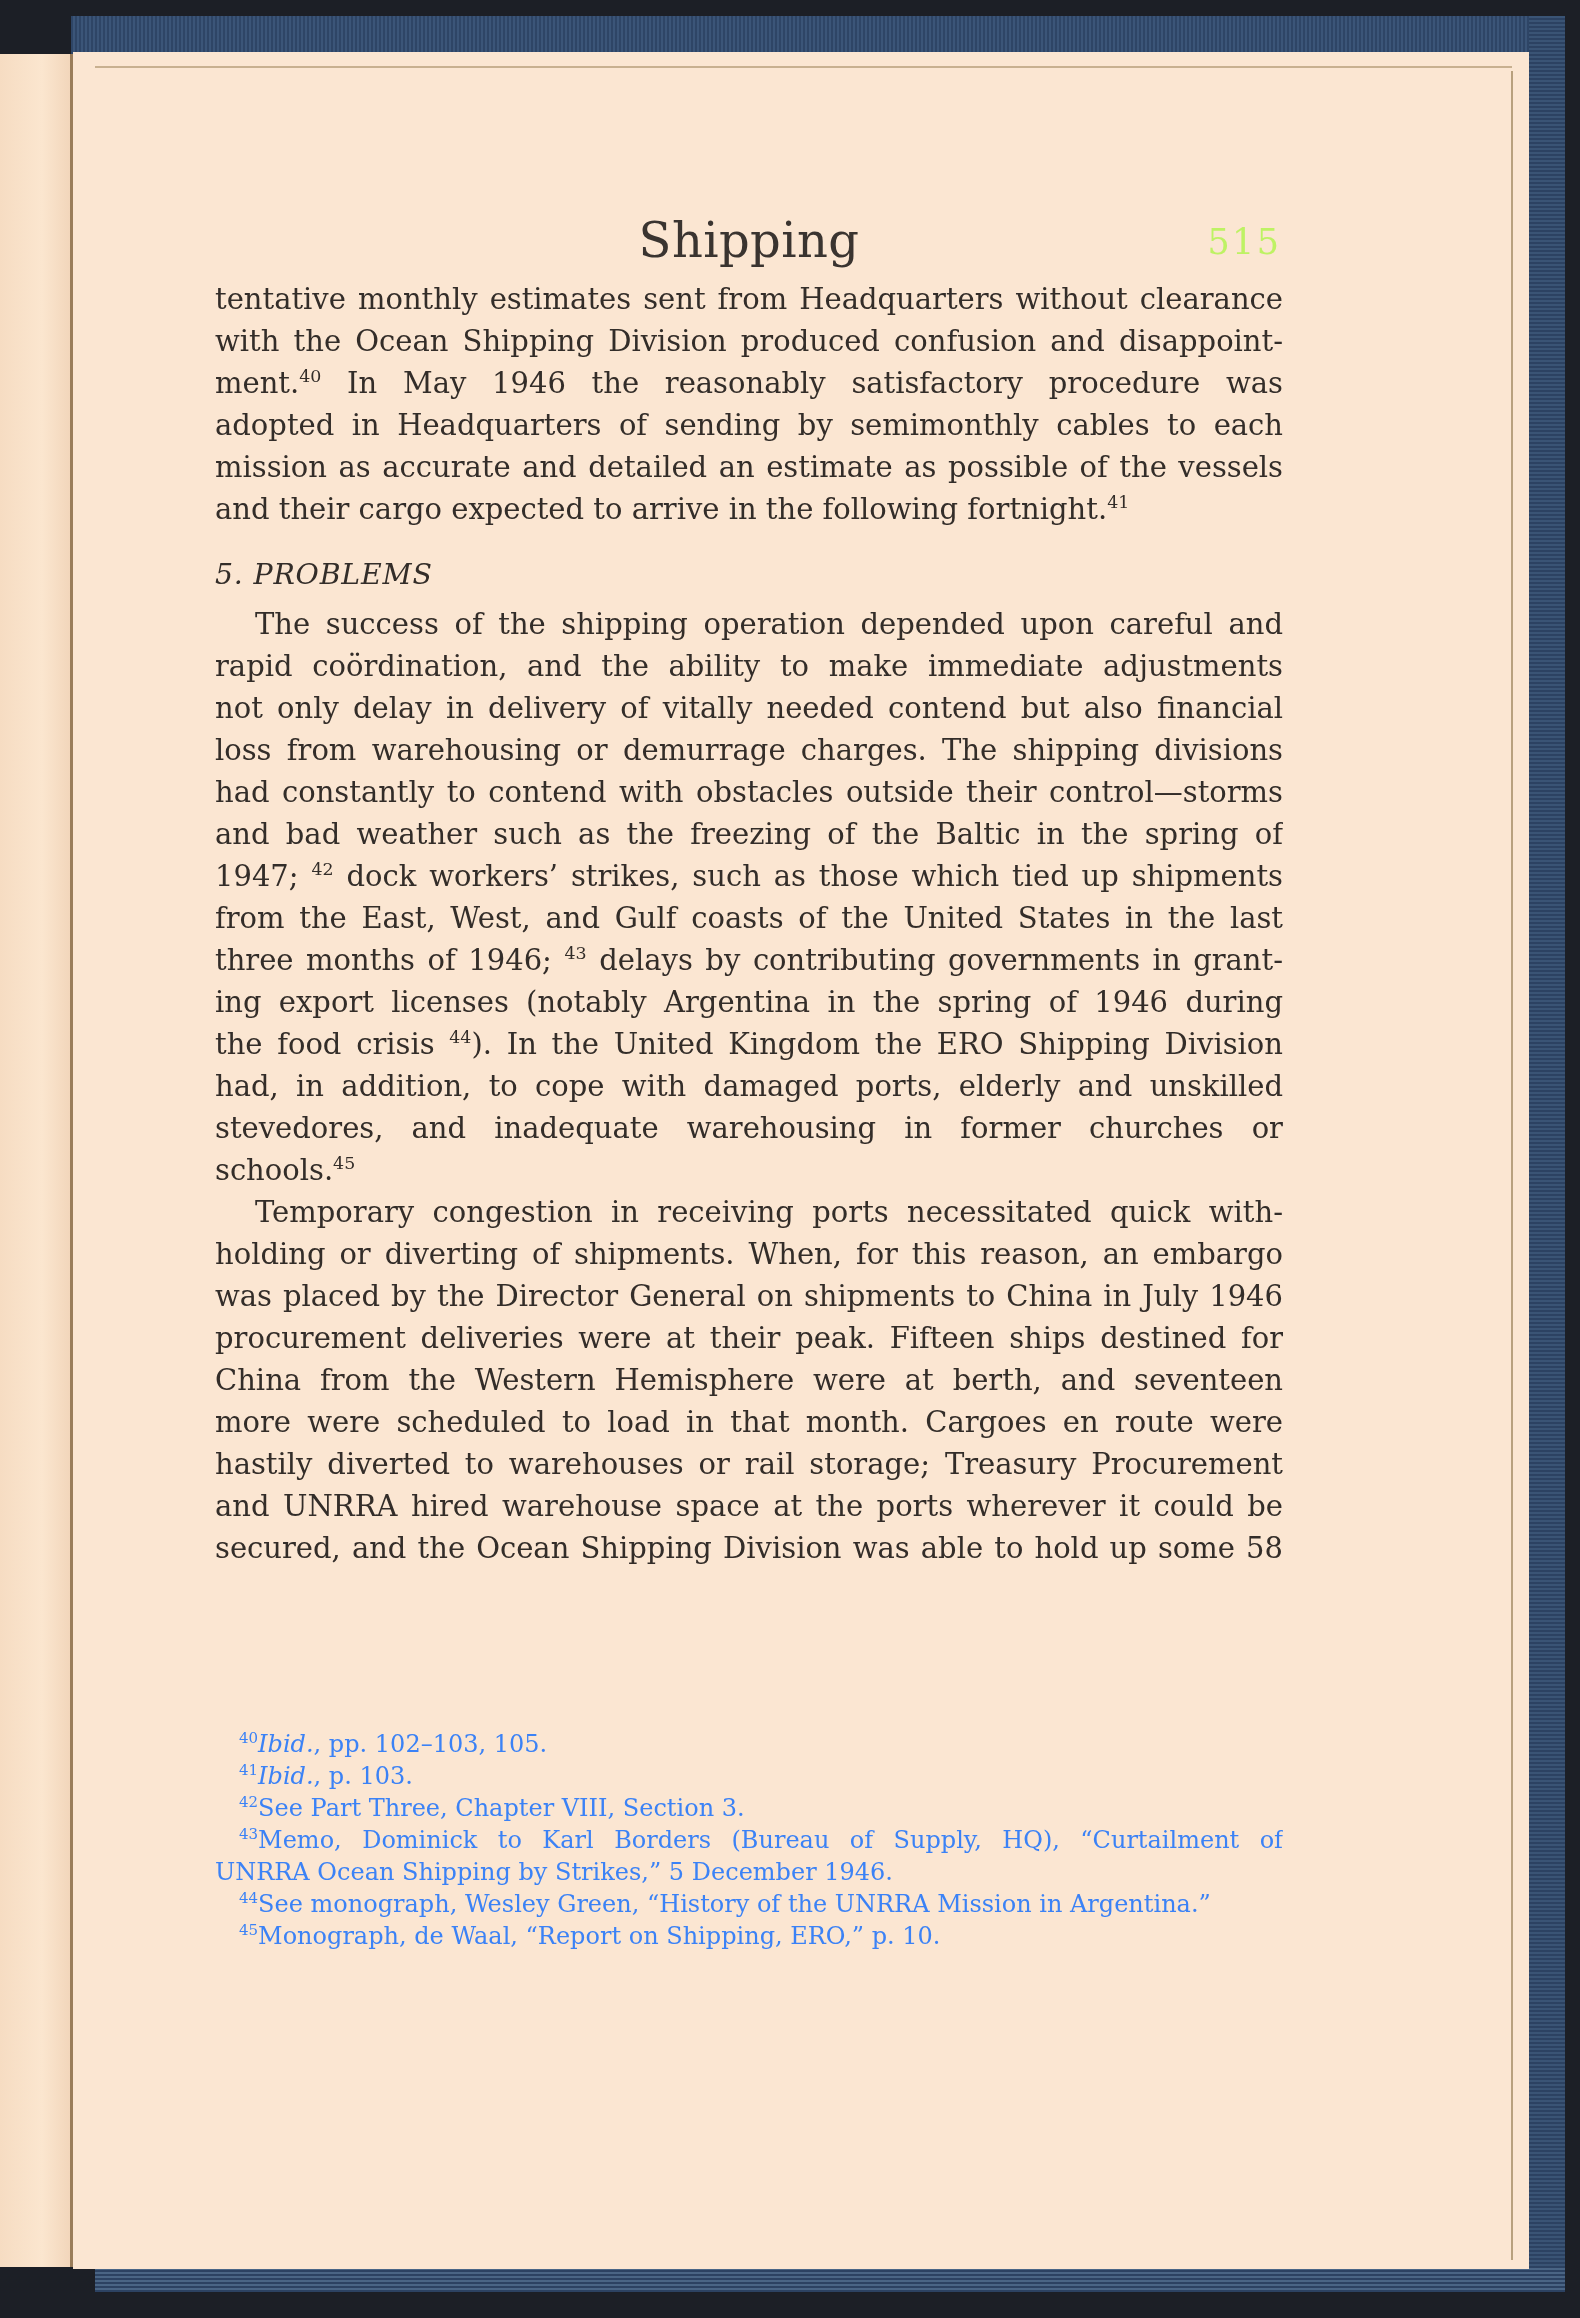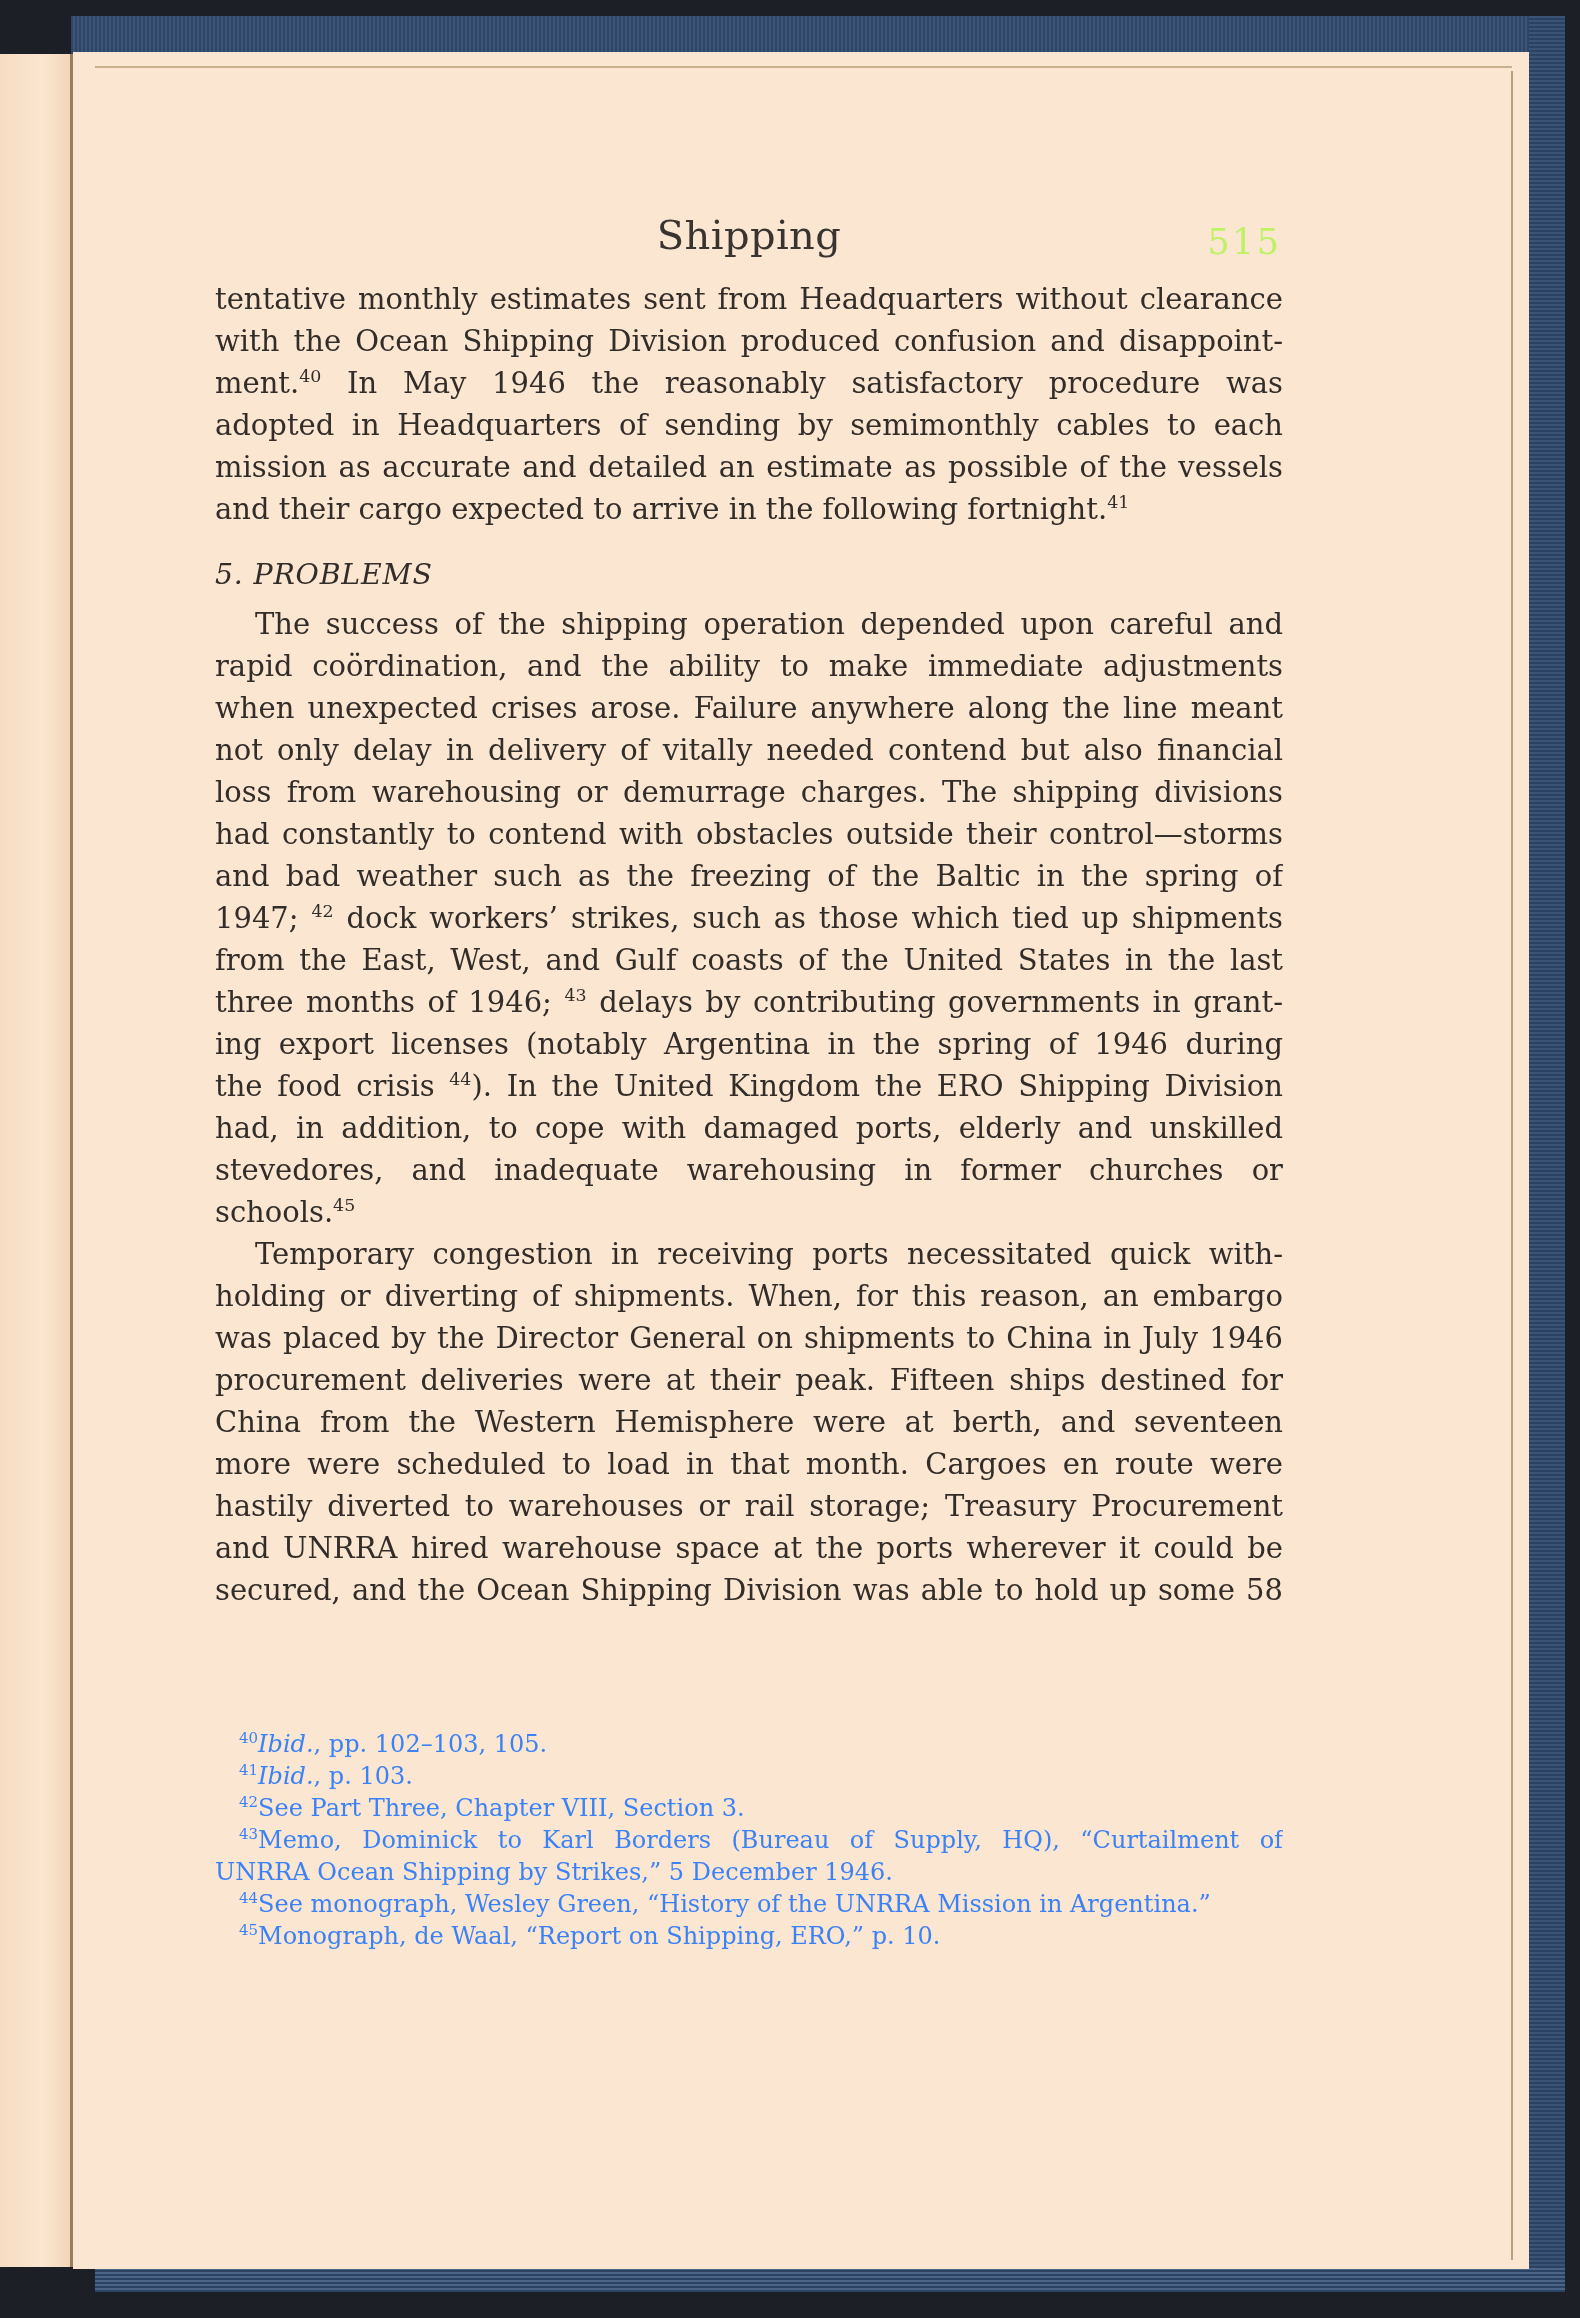--- a/index.html
+++ b/index.html
@@ -38,21 +38,21 @@
   }
   .page-top-line {
     position: absolute; left: 95px; top: 66px; width: 1417px; height: 1.6px;
     background: #c8b090;
   }
   .running-head {
     position: absolute; left: 215px; top: 212px; width: 1068px; height: 55px;
   }
   .head-title {
     position: absolute; left: 0; right: 0; text-align: center;
-    font-size: 40px; color: #3a3430; letter-spacing: 0.4px;
+    font-size: 48px; color: #3a3430; letter-spacing: 0.4px;
   }
   .page-number {
     position: absolute; right: 1.6px; top: 9.5px;
     font-size: 35px; color: #bef264; letter-spacing: 2.4px;
   }
   .text-block {
     position: absolute; left: 215px; top: 278px; width: 1068px;
     color: #332d29;
   }
   .line {
@@ -109,21 +109,20 @@
     <div class="line"><span>adopted in Headquarters of sending by semimonthly cables to each</span></div>
     <div class="line"><span>mission as accurate and detailed an estimate as possible of the vessels</span></div>
     <div class="line last"><span>and their cargo expected to arrive in the following fortnight.</span><sup>41</sup></div>
   </div>
 
   <div class="section-heading">5. PROBLEMS</div>
 
   <div>
     <div class="line indent"><span>The success of the shipping operation depended upon careful and</span></div>
     <div class="line"><span>rapid coördination, and the ability to make immediate adjustments</span></div>
-    <div class="line"><span>when unexpected crises arose. Failure anywhere along the line meant</span></div>
     <div class="line"><span>not only delay in delivery of vitally needed contend but also financial</span></div>
     <div class="line"><span>loss from warehousing or demurrage charges. The shipping divisions</span></div>
     <div class="line"><span>had constantly to contend with obstacles outside their control—storms</span></div>
     <div class="line"><span>and bad weather such as the freezing of the Baltic in the spring of</span></div>
     <div class="line"><span>1947; </span><sup>42</sup><span> dock workers’ strikes, such as those which tied up shipments</span></div>
     <div class="line"><span>from the East, West, and Gulf coasts of the United States in the last</span></div>
     <div class="line"><span>three months of 1946; </span><sup>43</sup><span> delays by contributing governments in grant-</span></div>
     <div class="line"><span>ing export licenses (notably Argentina in the spring of 1946 during</span></div>
     <div class="line"><span>the food crisis </span><sup>44</sup><span>). In the United Kingdom the ERO Shipping Division</span></div>
     <div class="line"><span>had, in addition, to cope with damaged ports, elderly and unskilled</span></div>

